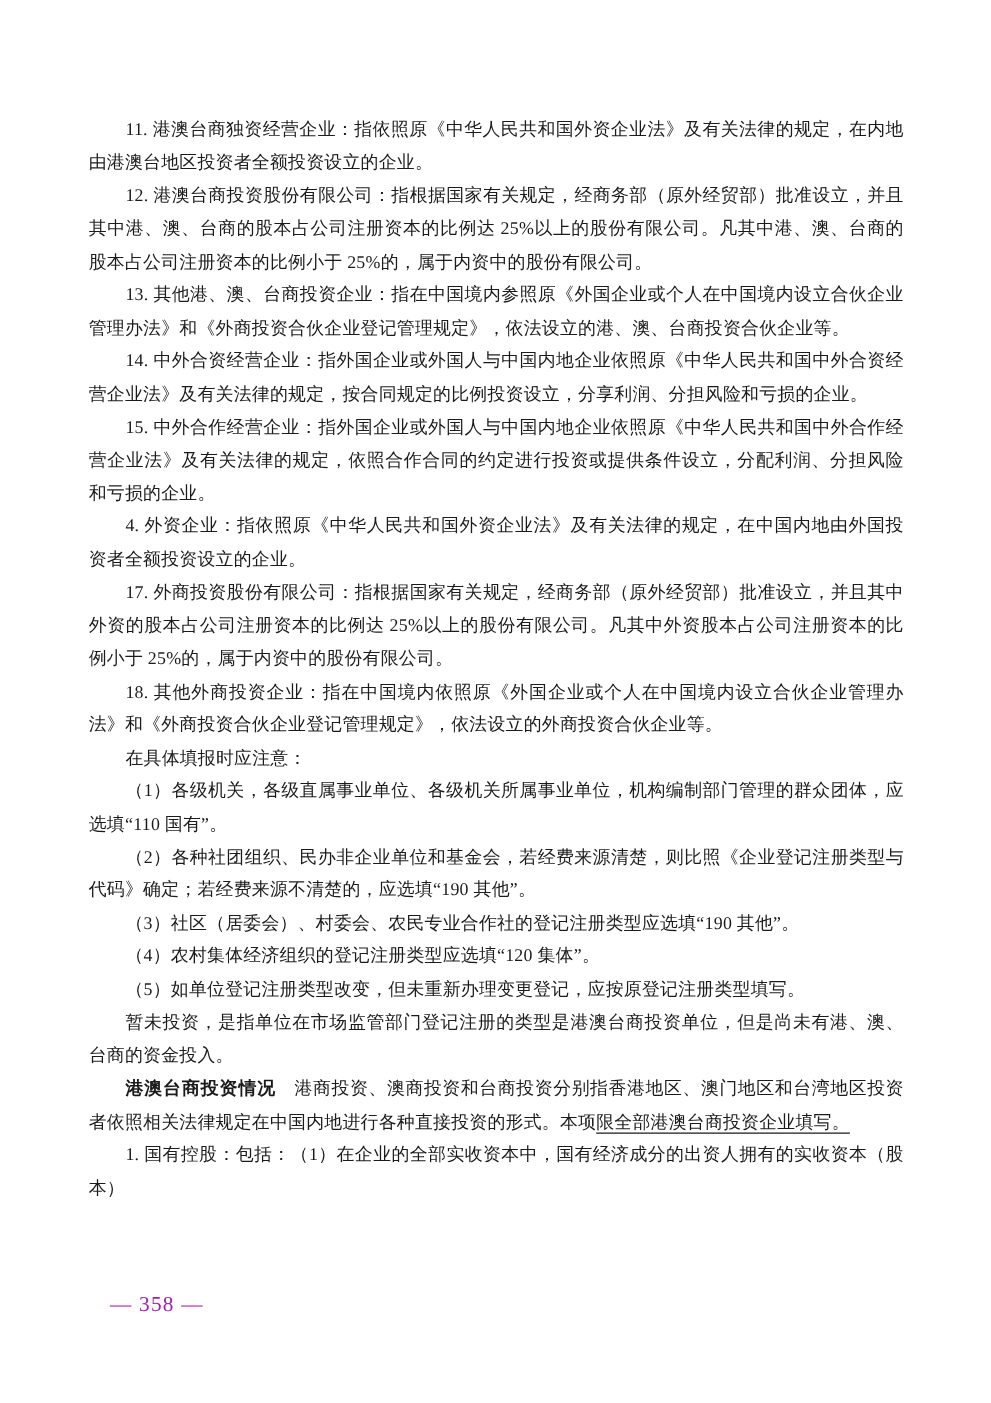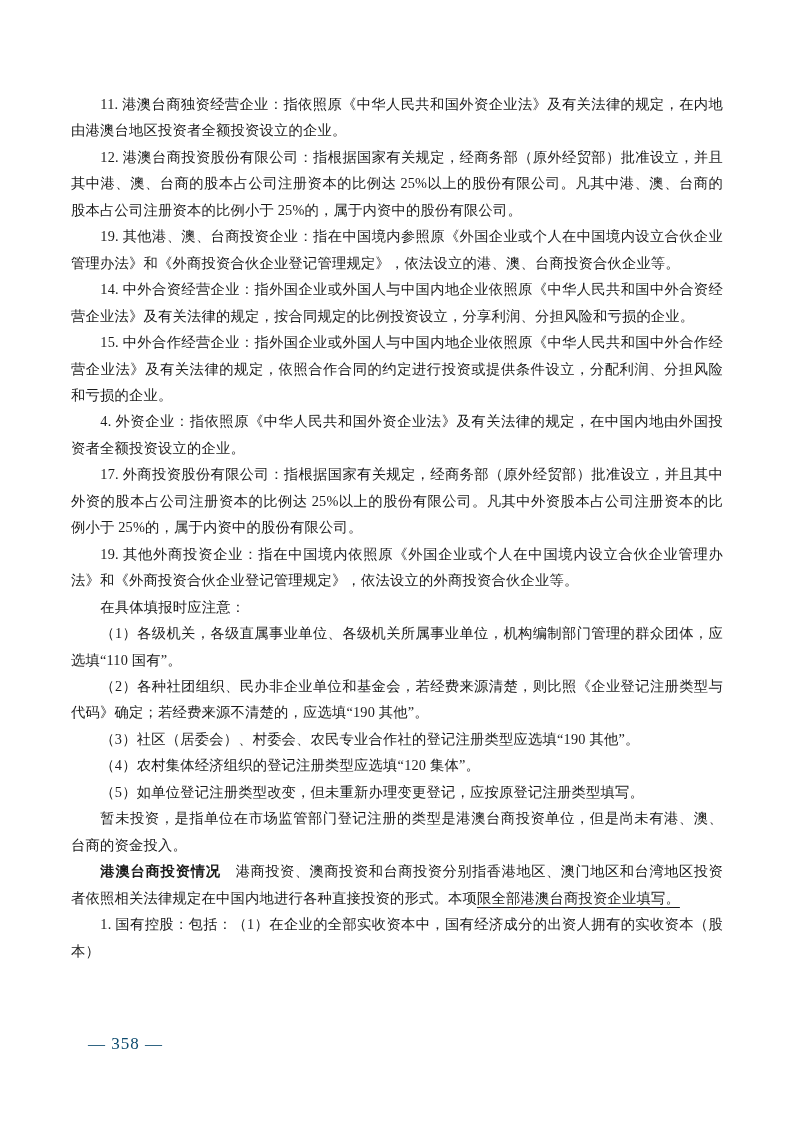--- a/index.html
+++ b/index.html
@@ -46,36 +46,36 @@
     text-underline-offset: 4px;
     text-decoration-thickness: 1.3px;
   }
   .footer {
     position: absolute;
     left: 88px;
     top: 1033px;
     font-size: 17px;
     line-height: 22px;
     letter-spacing: 1px;
-    color: #0c4a6e;
+    color: #a21caf;
   }
 </style>
 </head>
 <body>
 
 <div class="page">
   <main class="content" id="paragraphs">
       <p class="para"><span>11. 港澳台商独资经营企业：指依照原《中华人民共和国外资企业法》及有关法律的规定，在内地由港澳台地区投资者全额投资设立的企业。</span></p>
       <p class="para"><span>12. 港澳台商投资股份有限公司：指根据国家有关规定，经商务部（原外经贸部）批准设立，并且其中港、澳、台商的股本占公司注册资本的比例达 25%以上的股份有限公司。凡其中港、澳、台商的股本占公司注册资本的比例小于 25%的，属于内资中的股份有限公司。</span></p>
-      <p class="para"><span>19. 其他港、澳、台商投资企业：指在中国境内参照原《外国企业或个人在中国境内设立合伙企业管理办法》和《外商投资合伙企业登记管理规定》，依法设立的港、澳、台商投资合伙企业等。</span></p>
+      <p class="para"><span>13. 其他港、澳、台商投资企业：指在中国境内参照原《外国企业或个人在中国境内设立合伙企业管理办法》和《外商投资合伙企业登记管理规定》，依法设立的港、澳、台商投资合伙企业等。</span></p>
       <p class="para"><span>14. 中外合资经营企业：指外国企业或外国人与中国内地企业依照原《中华人民共和国中外合资经营企业法》及有关法律的规定，按合同规定的比例投资设立，分享利润、分担风险和亏损的企业。</span></p>
       <p class="para"><span>15. 中外合作经营企业：指外国企业或外国人与中国内地企业依照原《中华人民共和国中外合作经营企业法》及有关法律的规定，依照合作合同的约定进行投资或提供条件设立，分配利润、分担风险和亏损的企业。</span></p>
       <p class="para"><span>4. 外资企业：指依照原《中华人民共和国外资企业法》及有关法律的规定，在中国内地由外国投资者全额投资设立的企业。</span></p>
       <p class="para"><span>17. 外商投资股份有限公司：指根据国家有关规定，经商务部（原外经贸部）批准设立，并且其中外资的股本占公司注册资本的比例达 25%以上的股份有限公司。凡其中外资股本占公司注册资本的比例小于 25%的，属于内资中的股份有限公司。</span></p>
-      <p class="para"><span>19. 其他外商投资企业：指在中国境内依照原《外国企业或个人在中国境内设立合伙企业管理办法》和《外商投资合伙企业登记管理规定》，依法设立的外商投资合伙企业等。</span></p>
+      <p class="para"><span>18. 其他外商投资企业：指在中国境内依照原《外国企业或个人在中国境内设立合伙企业管理办法》和《外商投资合伙企业登记管理规定》，依法设立的外商投资合伙企业等。</span></p>
       <p class="para"><span>在具体填报时应注意：</span></p>
       <p class="para"><span>（1）各级机关，各级直属事业单位、各级机关所属事业单位，机构编制部门管理的群众团体，应选填“110 国有”。</span></p>
       <p class="para"><span>（2）各种社团组织、民办非企业单位和基金会，若经费来源清楚，则比照《企业登记注册类型与代码》确定；若经费来源不清楚的，应选填“190 其他”。</span></p>
       <p class="para"><span>（3）社区（居委会）、村委会、农民专业合作社的登记注册类型应选填“190 其他”。</span></p>
       <p class="para"><span>（4）农村集体经济组织的登记注册类型应选填“120 集体”。</span></p>
       <p class="para"><span>（5）如单位登记注册类型改变，但未重新办理变更登记，应按原登记注册类型填写。</span></p>
       <p class="para"><span>暂未投资，是指单位在市场监管部门登记注册的类型是港澳台商投资单位，但是尚未有港、澳、台商的资金投入。</span></p>
       <p class="para"><span class="run-lead">港澳台商投资情况</span><span>　港商投资、澳商投资和台商投资分别指香港地区、澳门地区和台湾地区投资者依照相关法律规定在中国内地进行各种直接投资的形式。本项</span><span class="run-underline">限全部港澳台商投资企业填写。</span></p>
       <p class="para"><span>1. 国有控股：包括：（1）在企业的全部实收资本中，国有经济成分的出资人拥有的实收资本（股本）</span></p>
     </main>

